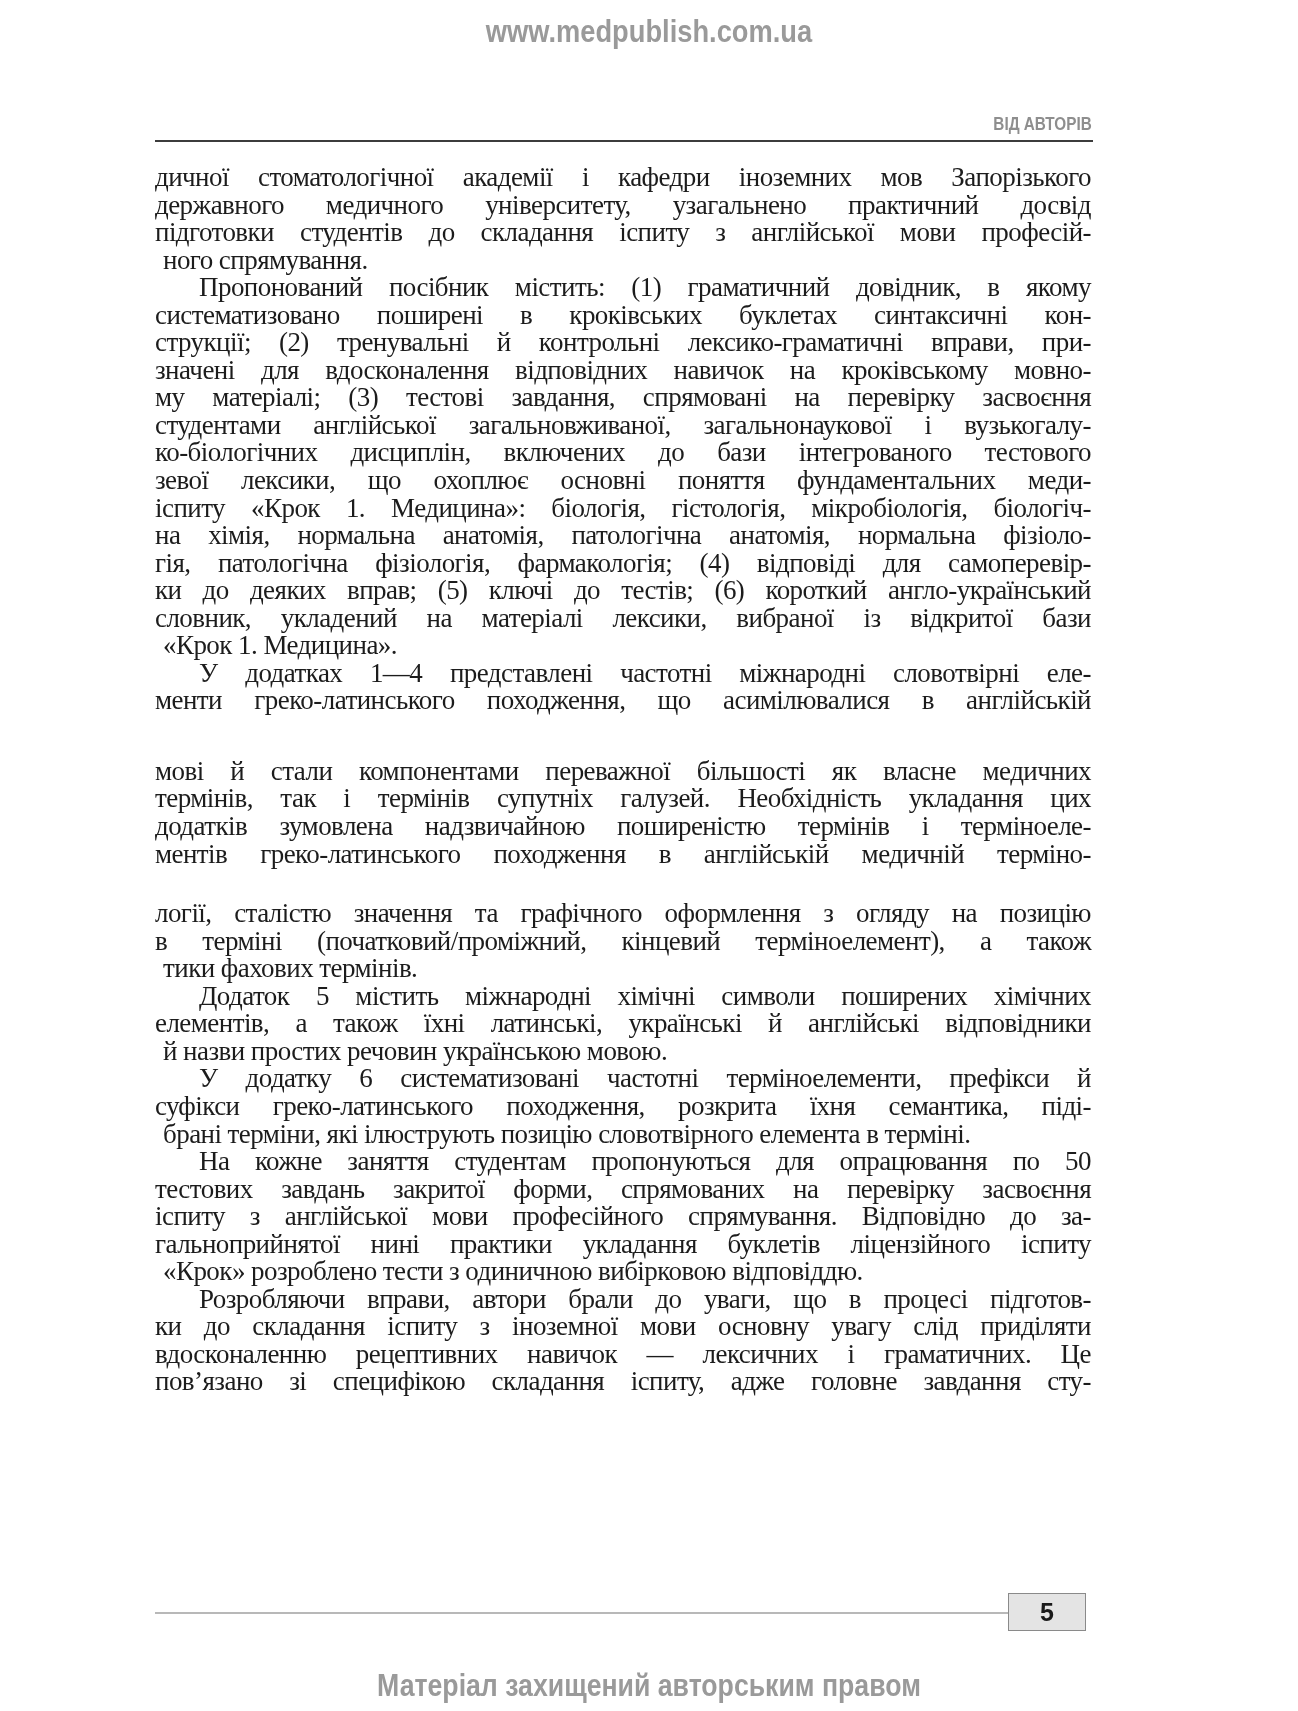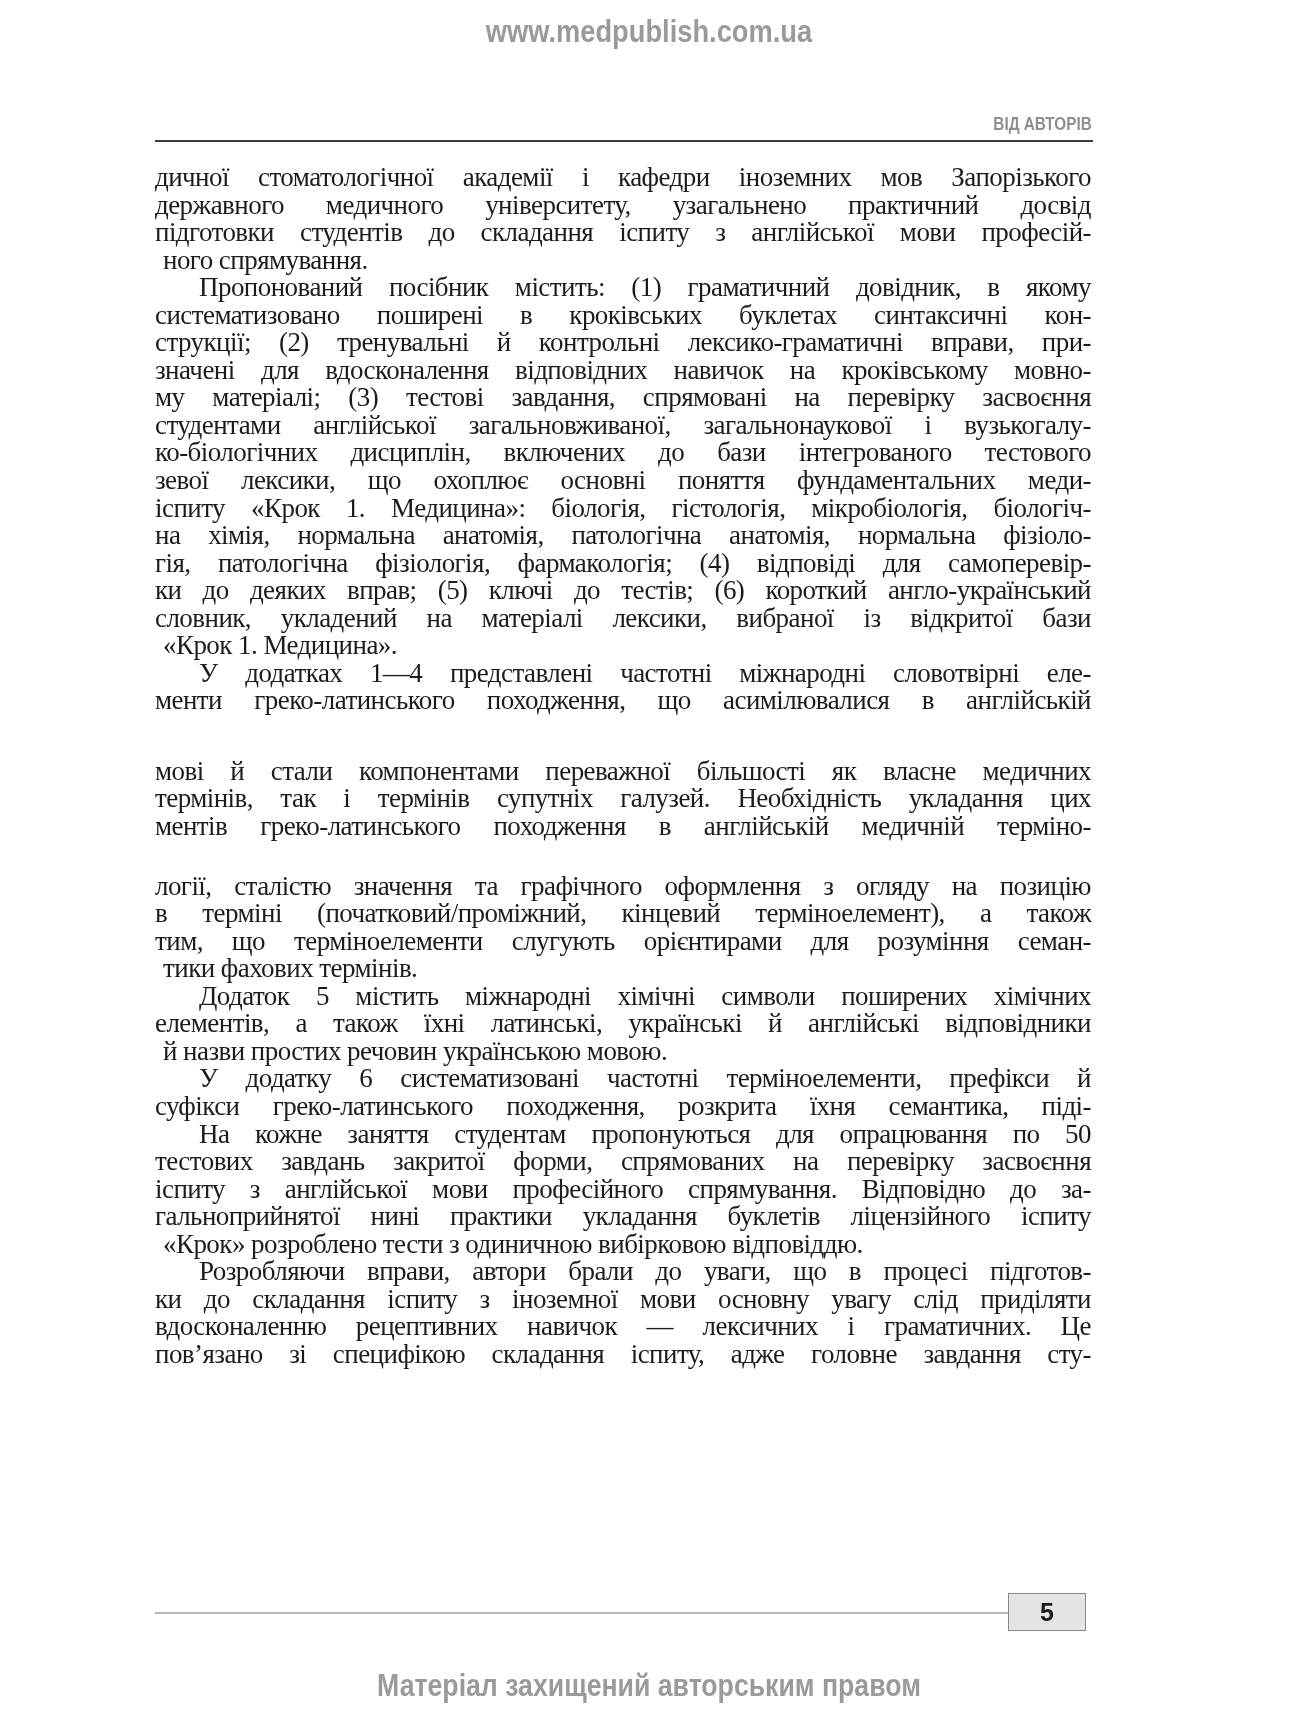--- a/index.html
+++ b/index.html
@@ -66,30 +66,31 @@
     <span class="line" style="display: block;">іспиту «Крок 1. Медицина»: біологія, гістологія, мікробіологія, біологіч-</span>
     <span class="line" style="display: block;">на хімія, нормальна анатомія, патологічна анатомія, нормальна фізіоло-</span>
     <span class="line" style="display: block;">гія, патологічна фізіологія, фармакологія; (4) відповіді для самоперевір-</span>
     <span class="line" style="display: block;">ки до деяких вправ; (5) ключі до тестів; (6) короткий англо-український</span>
     <span class="line" style="display: block;">словник, укладений на матеріалі лексики, вибраної із відкритої бази</span>
     <span class="line last" style="display: block;">«Крок 1. Медицина».</span>
     <span class="line indent" style="display: block;">У додатках 1—4 представлені частотні міжнародні словотвірні еле-</span>
     <span class="line" style="display: block;">менти греко-латинського походження, що асимілювалися в англійській</span>
     <span class="line" style="display: block; margin-top: 43px;">мові й стали компонентами переважної більшості як власне медичних</span>
     <span class="line" style="display: block;">термінів, так і термінів супутніх галузей. Необхідність укладання цих</span>
+    <span class="line" style="display: block;">додатків зумовлена надзвичайною поширеністю термінів і терміноеле-</span>
     <span class="line" style="display: block;">ментів греко-латинського походження в англійській медичній терміно-</span>
     <span class="line" style="display: block; margin-top: 32px;">логії, сталістю значення та графічного оформлення з огляду на позицію</span>
     <span class="line" style="display: block;">в терміні (початковий/проміжний, кінцевий терміноелемент), а також</span>
-    <span class="line" style="display: block;">тим, що терміноелементи слугують орієнтирами для розуміння семан-</span>
     <span class="line last" style="display: block;">тики фахових термінів.</span>
     <span class="line indent" style="display: block;">Додаток 5 містить міжнародні хімічні символи поширених хімічних</span>
     <span class="line" style="display: block;">елементів, а також їхні латинські, українські й англійські відповідники</span>
     <span class="line last" style="display: block;">й назви простих речовин українською мовою.</span>
     <span class="line indent" style="display: block;">У додатку 6 систематизовані частотні терміноелементи, префікси й</span>
     <span class="line" style="display: block;">суфікси греко-латинського походження, розкрита їхня семантика, піді-</span>
+    <span class="line last" style="display: block;">брані терміни, які ілюструють позицію словотвірного елемента в терміні.</span>
     <span class="line indent" style="display: block;">На кожне заняття студентам пропонуються для опрацювання по 50</span>
     <span class="line" style="display: block;">тестових завдань закритої форми, спрямованих на перевірку засвоєння</span>
     <span class="line" style="display: block;">іспиту з англійської мови професійного спрямування. Відповідно до за-</span>
     <span class="line" style="display: block;">гальноприйнятої нині практики укладання буклетів ліцензійного іспиту</span>
     <span class="line last" style="display: block;">«Крок» розроблено тести з одиничною вибірковою відповіддю.</span>
     <span class="line indent" style="display: block;">Розробляючи вправи, автори брали до уваги, що в процесі підготов-</span>
     <span class="line" style="display: block;">ки до складання іспиту з іноземної мови основну увагу слід приділяти</span>
     <span class="line" style="display: block;">вдосконаленню рецептивних навичок — лексичних і граматичних. Це</span>
     <span class="line" style="display: block;">пов’язано зі специфікою складання іспиту, адже головне завдання сту-</span>
   </div>

